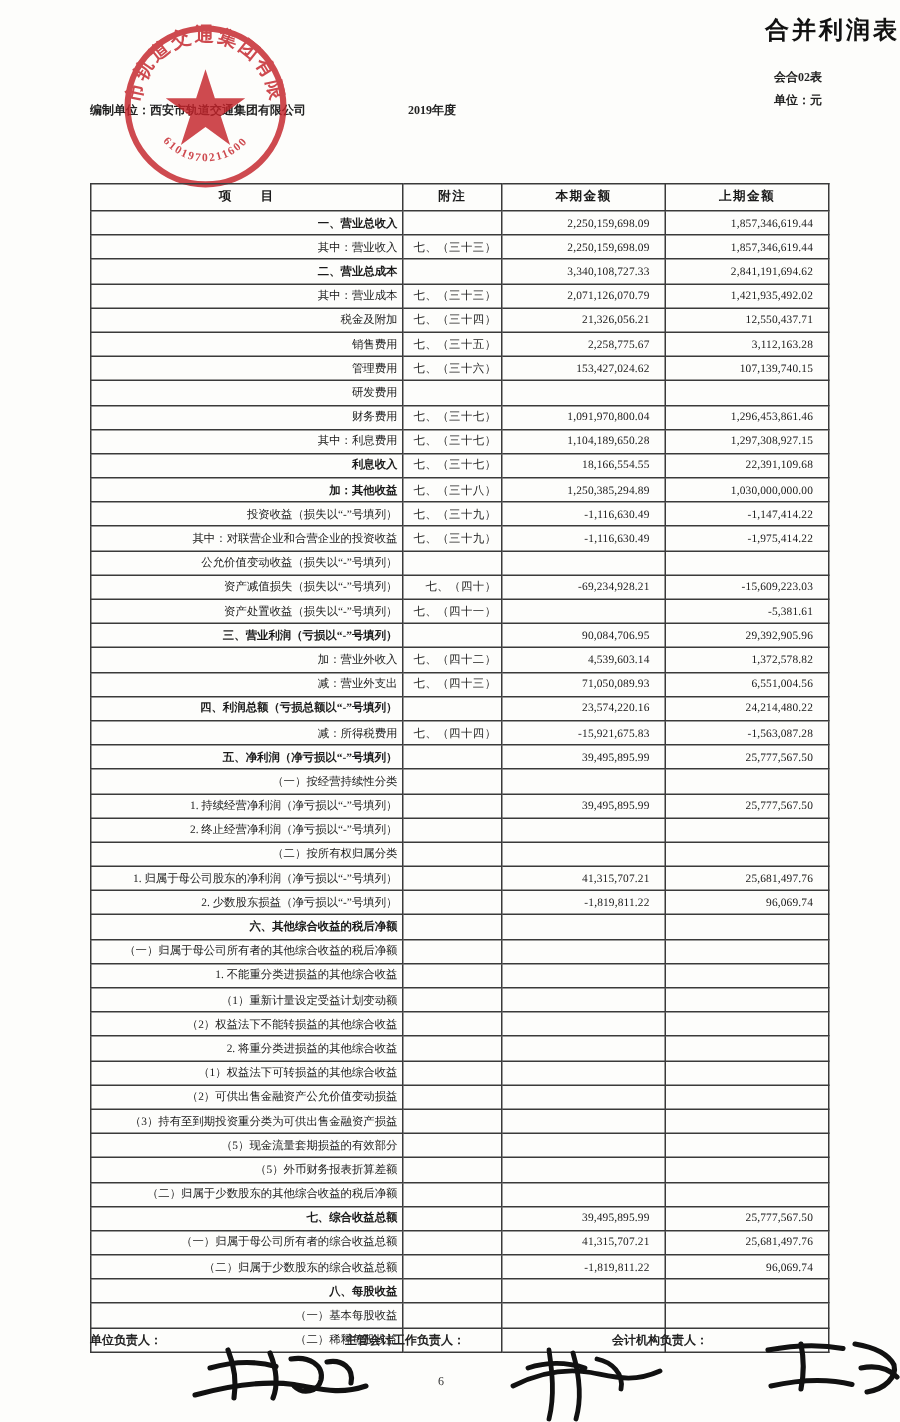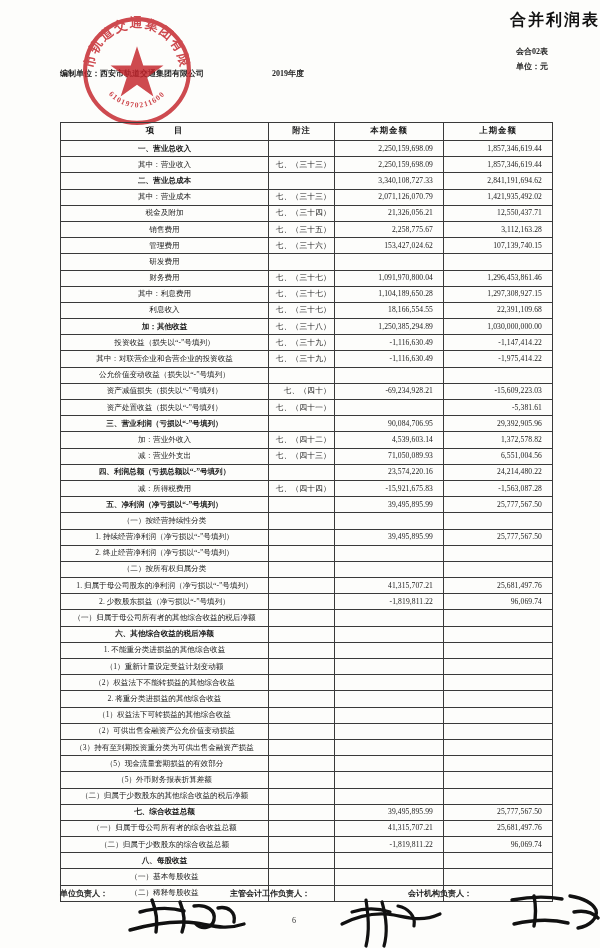--- a/index.html
+++ b/index.html
@@ -98,30 +98,30 @@
     font-weight: bold;
     font-size: 8.4px;
     height: 18px;
     letter-spacing: 1px;
   }
   .col-item  { width: 208px; }
   .col-note  { width: 66px; }
   .col-cur   { width: 109px; }
   .col-prev  { width: 109px; }
 
-  td.c-item   { text-align: center; }
+  td.c-item   { text-align: right; }
   td.c-note   { text-align: right; letter-spacing: .3px; }
   td.c-amount { text-align: right; padding-right: 10px; letter-spacing: .1px; }
 
   
   .lvl0 { padding-left: 3px;  font-weight: bold; }
   .lvl1 { padding-left: 14px; }
   .lvl2 { padding-left: 26px; }
   .lvl3 { padding-left: 38px; }
-  .lvl4 { padding-left: 50px; }
+  .lvl4 { padding-left: 50px; font-weight: bold; }
 
   
   .seal {
     position: absolute;
     left: 78px;
     top: 12px;
     width: 118px;
     height: 118px;
     pointer-events: none;
     opacity: .82;
@@ -371,27 +371,27 @@
           <td class="c-amount">41,315,707.21</td>
           <td class="c-amount">25,681,497.76</td>
         </tr>
         <tr>
           <td class="c-item lvl2">2. 少数股东损益（净亏损以“-”号填列）</td>
           <td class="c-note"></td>
           <td class="c-amount">-1,819,811.22</td>
           <td class="c-amount">96,069.74</td>
         </tr>
         <tr>
+          <td class="c-item lvl0">六、其他综合收益的税后净额</td>
+          <td class="c-note"></td>
+          <td class="c-amount"></td>
+          <td class="c-amount"></td>
+        </tr>
+        <tr>
           <td class="c-item lvl1">（一）归属于母公司所有者的其他综合收益的税后净额</td>
-          <td class="c-note"></td>
-          <td class="c-amount"></td>
-          <td class="c-amount"></td>
-        </tr>
-        <tr>
-          <td class="c-item lvl0">六、其他综合收益的税后净额</td>
           <td class="c-note"></td>
           <td class="c-amount"></td>
           <td class="c-amount"></td>
         </tr>
         <tr>
           <td class="c-item lvl2">1. 不能重分类进损益的其他综合收益</td>
           <td class="c-note"></td>
           <td class="c-amount"></td>
           <td class="c-amount"></td>
         </tr>

